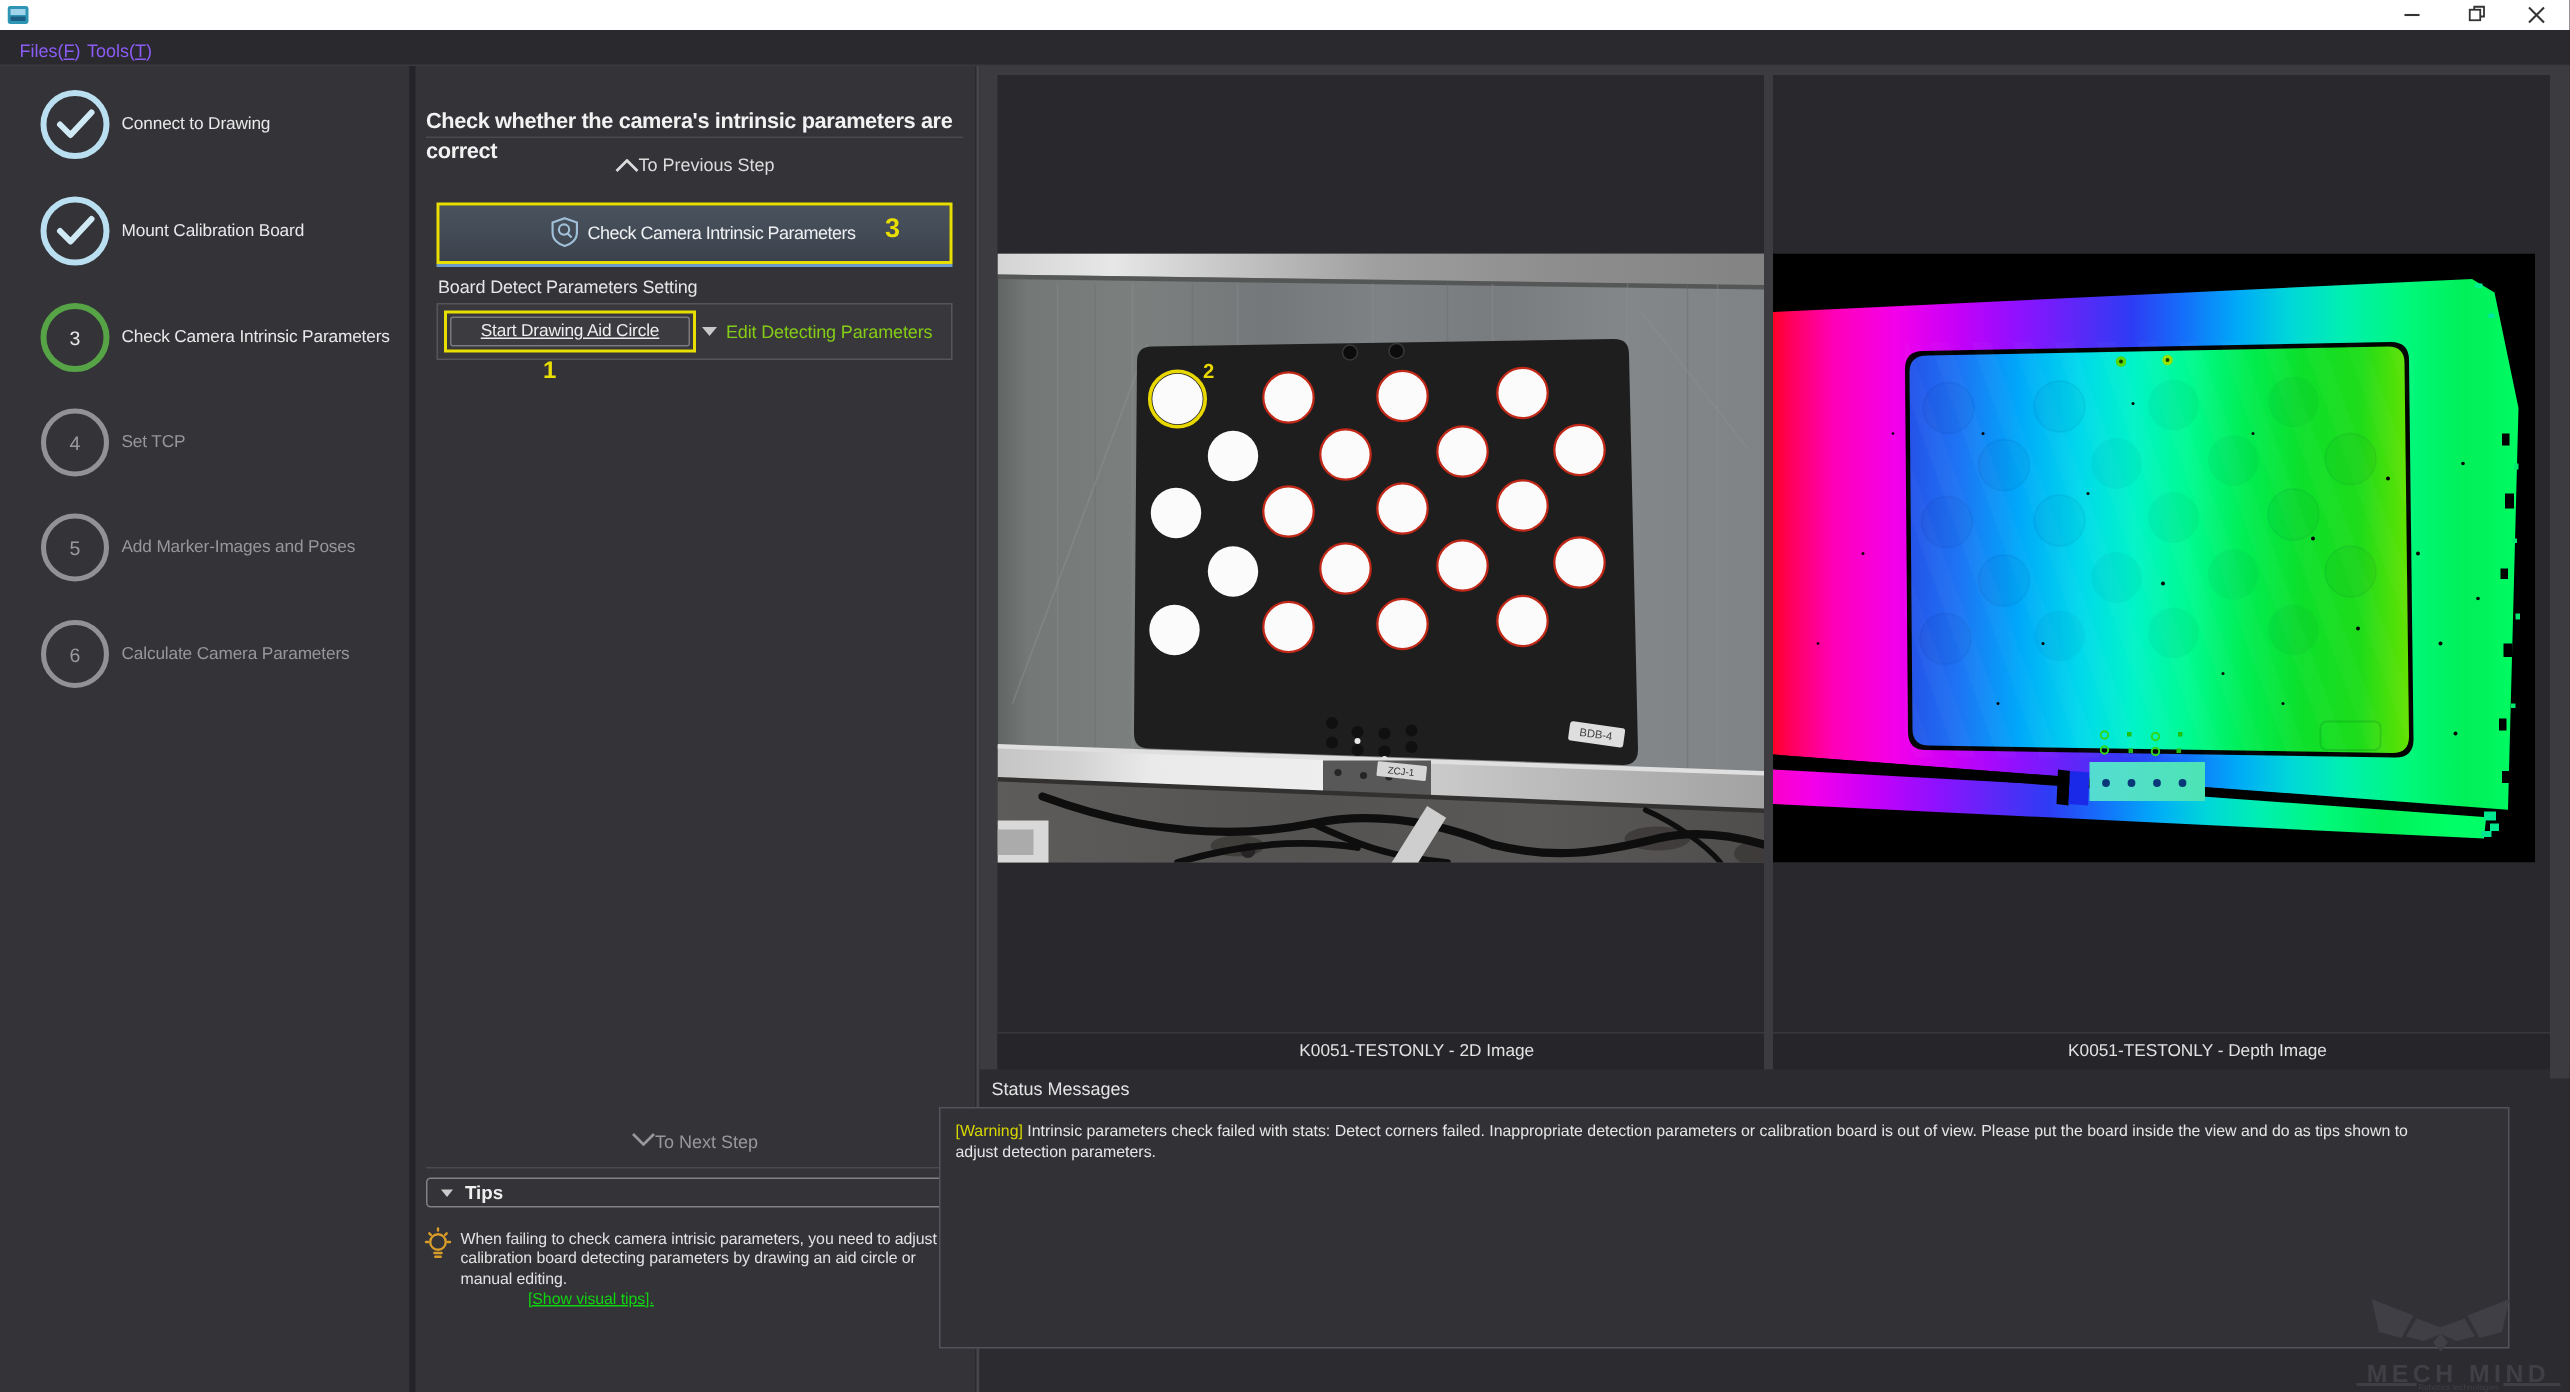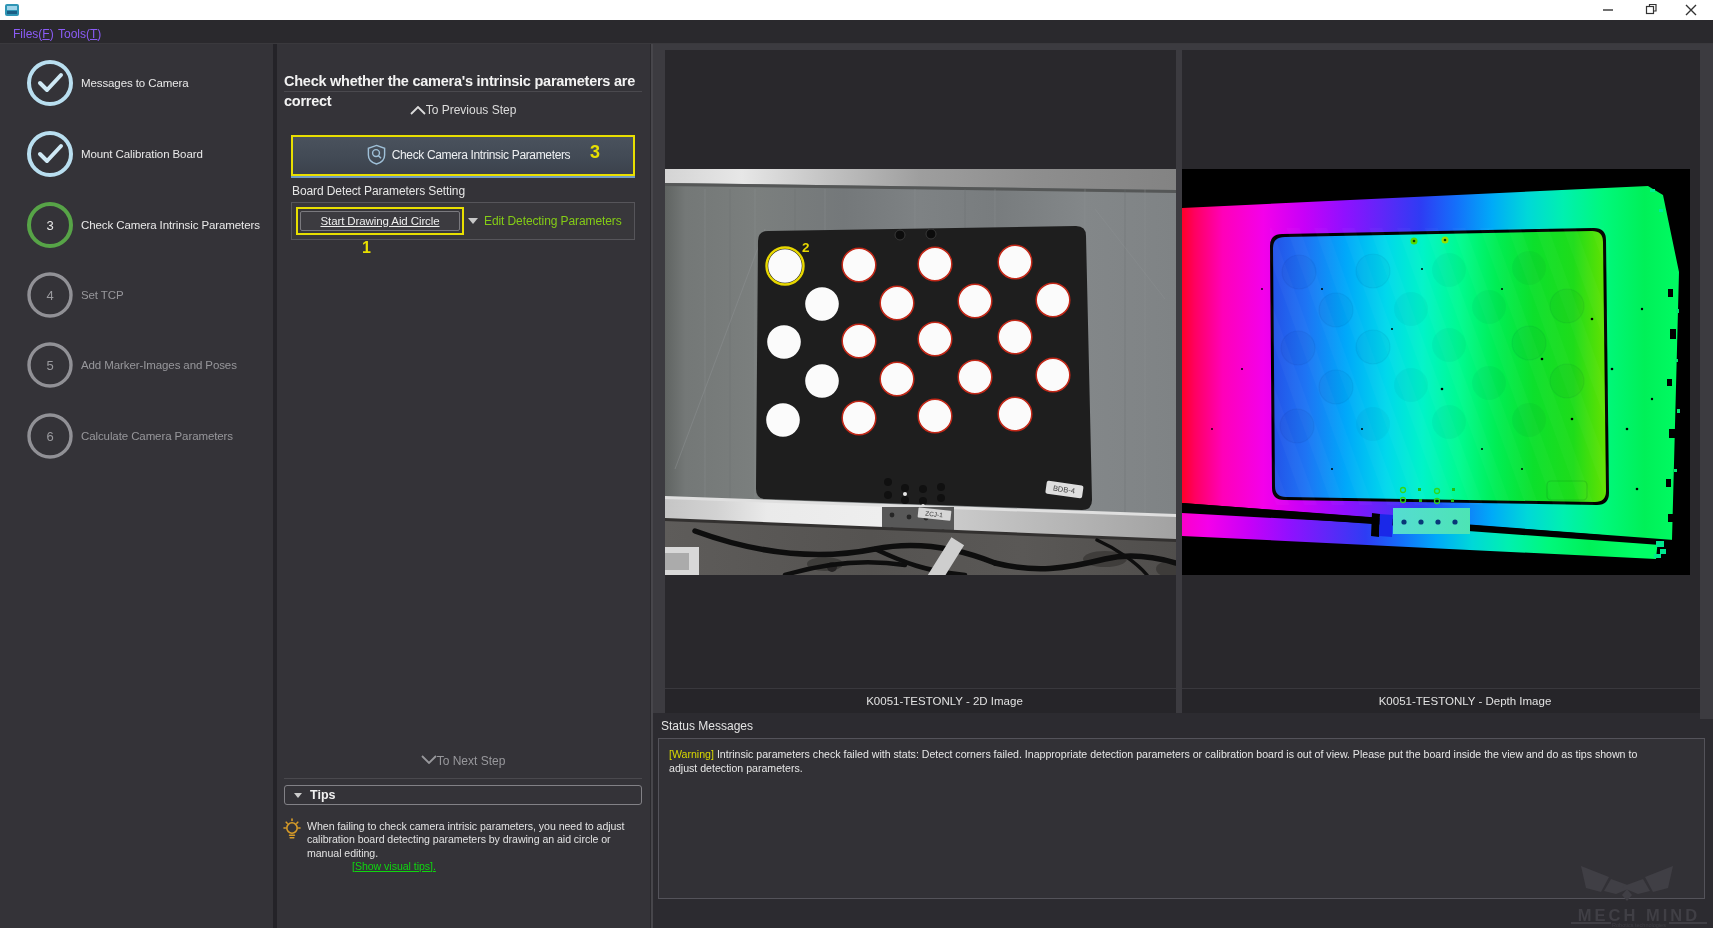--- a/index.html
+++ b/index.html
@@ -49,21 +49,21 @@
 #tiptext { left:307px; top:820px; width:336px; font-size:10.6px; line-height:13.3px;
   color:#e2e2e2; letter-spacing:-0.05px;}
 #showtips { color:#0fd60f; text-decoration:underline;padding-left:45px; }
 
 .viewer { top:50px; height:663px; background:#29282c; }
 #viewer1 { left:665px; width:511px; }
 #viewer2 { left:1182px; width:518px; }
 .vlabel { left:0; bottom:0; width:100%; height:25px; border-top:1px solid #39383d;
   background:#262529; text-align:center; line-height:24px; color:#e2e2e2; font-size:11.5px;padding-left:48px; }
 #statusmsg { left:661px; top:719px; font-size:12px; color:#e4e4e4; }
-#outerbox { left:658px; top:738px; width:1047px; height:161px; border:1px solid #54535a; background:#323136; }
+#outerbox { left:626px; top:738px; width:1047px; height:161px; border:1px solid #54535a; background:#323136; }
 #warnp { left:10px; top:9px; width:1020px; font-size:10.6px; line-height:13.5px; color:#e6e6e6; }
 .warny { color:#d8d800; }
 #innerbox { left:9px; top:41px; width:1029px; height:111px; border:1px solid #54535a; background:#323136; }
 #detecttxt { left:10px; top:41px; font-size:11px; color:#d2d200; }
 </style>
 </head>
 <body>
 <div id="titlebar" class="abs"></div>
 <svg class="abs" style="left:5px;top:3px" width="15" height="14" viewBox="0 0 15 14">
   <rect x="0" y="1" width="14" height="12" rx="2" fill="#2f95b5"></rect>
@@ -99,21 +99,21 @@
   </g>
   <g fill="none" stroke="#cfe9f5" stroke-width="4" stroke-linecap="round" stroke-linejoin="round">
     <path d="M40 39 L47 46 L61 31"></path>
     <path d="M40 110 L47 117 L61 102"></path>
   </g>
   <text x="50" y="186" font-size="13" fill="#e8e8e8" text-anchor="middle">3</text>
   <text x="50" y="256" font-size="13" fill="#9a9a9e" text-anchor="middle">4</text>
   <text x="50" y="326" font-size="13" fill="#9a9a9e" text-anchor="middle">5</text>
   <text x="50" y="397" font-size="13" fill="#9a9a9e" text-anchor="middle">6</text>
 </svg>
-<div class="steplabel on abs" style="left:81px;top:77px">Messages to Camera</div>
+<div class="steplabel on abs" style="left:81px;top:77px">Connect to Drawing</div>
 <div class="steplabel on abs" style="left:81px;top:148px">Mount Calibration Board</div>
 <div class="steplabel on abs" style="left:81px;top:219px">Check Camera Intrinsic Parameters</div>
 <div class="steplabel off abs" style="left:81px;top:289px">Set TCP</div>
 <div class="steplabel off abs" style="left:81px;top:359px">Add Marker-Images and Poses</div>
 <div class="steplabel off abs" style="left:81px;top:430px">Calculate Camera Parameters</div>
 
 <div id="mptitle" class="abs">Check whether the camera's intrinsic parameters are correct</div>
 <div class="hsep abs" style="left:284px;top:91px;width:358px"></div>
 <div id="prevstep" class="abs"><svg width="16" height="9" viewBox="0 0 16 9" style="vertical-align:-1px">
       <path d="M1 8 L8 1 L15 8" fill="none" stroke="#dcdcdc" stroke-width="1.8"></path>

